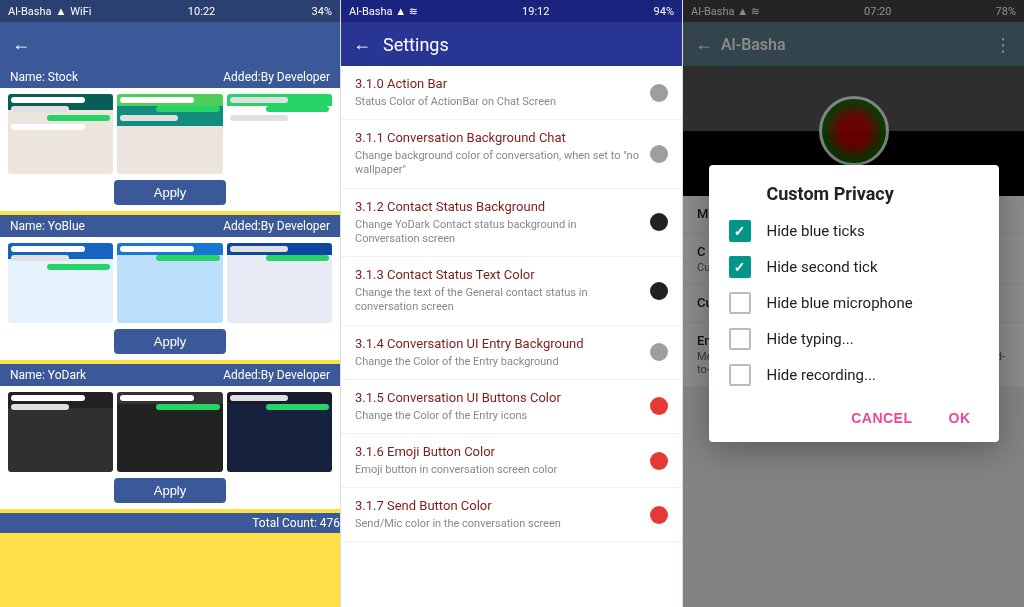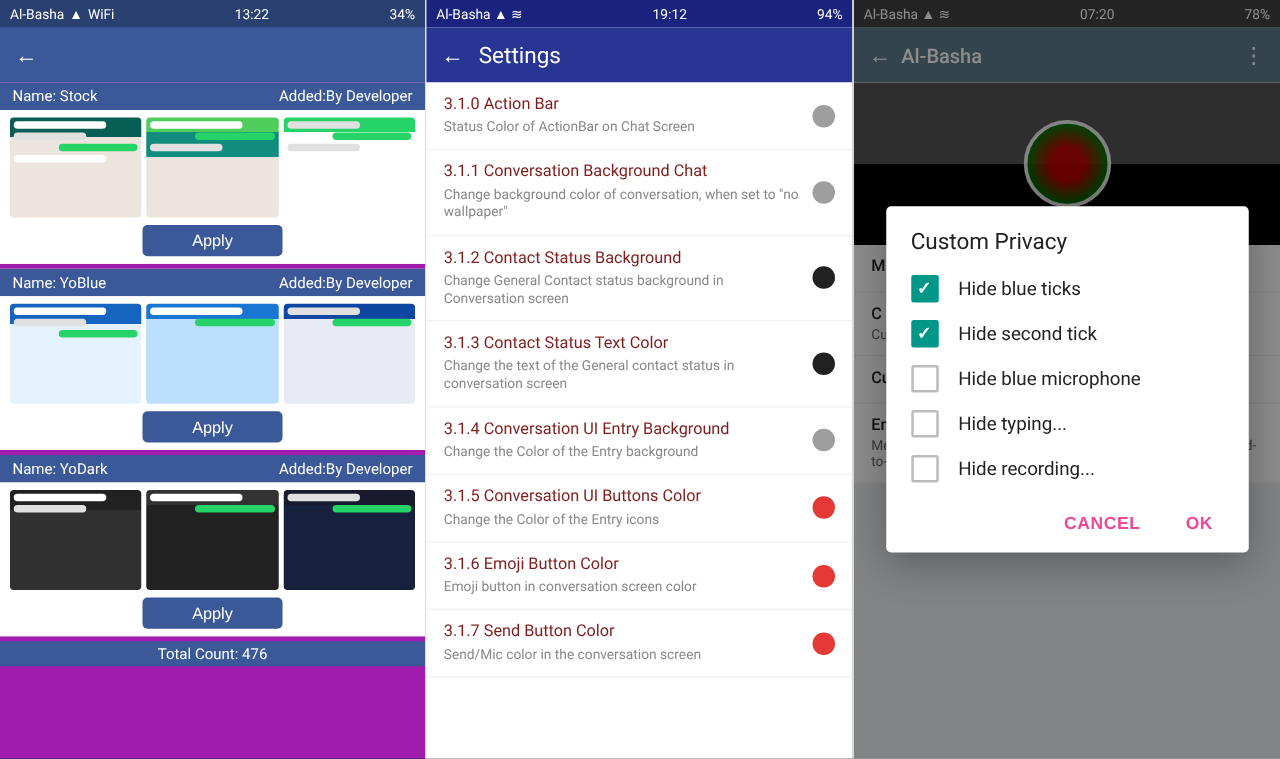--- a/index.html
+++ b/index.html
@@ -49,21 +49,21 @@
       font-weight: 400;
     }
     .back-arrow {
       color: #fff;
       font-size: 18px;
     }
 
     .panel1-content {
       flex: 1;
       overflow-y: auto;
-      background: #a21caf;
+      background: #fde047;
       padding: 0;
     }
     .theme-section {
       background: #f5f5f5;
       padding: 0;
       margin-bottom: 4px;
     }
     .theme-header-row {
       background: #3b5998;
       color: #fff;
@@ -107,21 +107,21 @@
       color: #fff;
       border: none;
       border-radius: 4px;
       padding: 5px 40px;
       font-size: 13px;
       cursor: pointer;
     }
     .total-count-bar {
       background: #3b5998;
       color: #fff;
-      text-align: center;
+      text-align: right;
       font-size: 12px;
       padding: 3px 0;
     }
 
     
     .chat-line {
       height: 6px;
       border-radius: 3px;
       margin: 3px 3px;
     }
@@ -275,23 +275,24 @@
     }
     .dialog-box {
       background: #fff;
       border-radius: 4px;
       width: 290px;
       padding: 18px 20px 12px 20px;
       box-shadow: 0 8px 32px rgba(0,0,0,0.3);
     }
     .dialog-title {
       font-size: 18px;
-      font-weight: 400;
+      font-weight: 700;
       color: #222;
       margin-bottom: 16px;
+      margin-left: 38px;
     }
     .dialog-option {
       display: flex;
       align-items: center;
       gap: 16px;
       margin-bottom: 14px;
     }
     .checkbox {
       width: 22px;
       height: 22px;
@@ -364,21 +365,21 @@
 </head>
 <body>
 
 <div class="panel1">
   <div class="status-bar">
     <div class="status-bar-left">
       <span>Al-Basha</span>
       <span>▲</span>
       <span>WiFi</span>
     </div>
-    <span>13:22</span>
+    <span>10:22</span>
     <div class="status-bar-right">
       <span>34%</span>
     </div>
   </div>
   <div class="panel1-header">
     <span class="back-arrow">←</span>
   </div>
   <div class="panel1-content">
 
     <div class="theme-section">
@@ -486,21 +487,21 @@
     <div class="settings-item">
       <div class="settings-item-text">
         <div class="settings-item-title">3.1.1 Conversation Background Chat</div>
         <div class="settings-item-desc">Change background color of conversation, when set to "no wallpaper"</div>
       </div>
       <div class="toggle-dot dot-gray"></div>
     </div>
     <div class="settings-item">
       <div class="settings-item-text">
         <div class="settings-item-title">3.1.2 Contact Status Background</div>
-        <div class="settings-item-desc">Change General Contact status background in Conversation screen</div>
+        <div class="settings-item-desc">Change YoDark Contact status background in Conversation screen</div>
       </div>
       <div class="toggle-dot dot-black"></div>
     </div>
     <div class="settings-item">
       <div class="settings-item-text">
         <div class="settings-item-title">3.1.3 Contact Status Text Color</div>
         <div class="settings-item-desc">Change the text of the General contact status in conversation screen</div>
       </div>
       <div class="toggle-dot dot-black"></div>
     </div>

